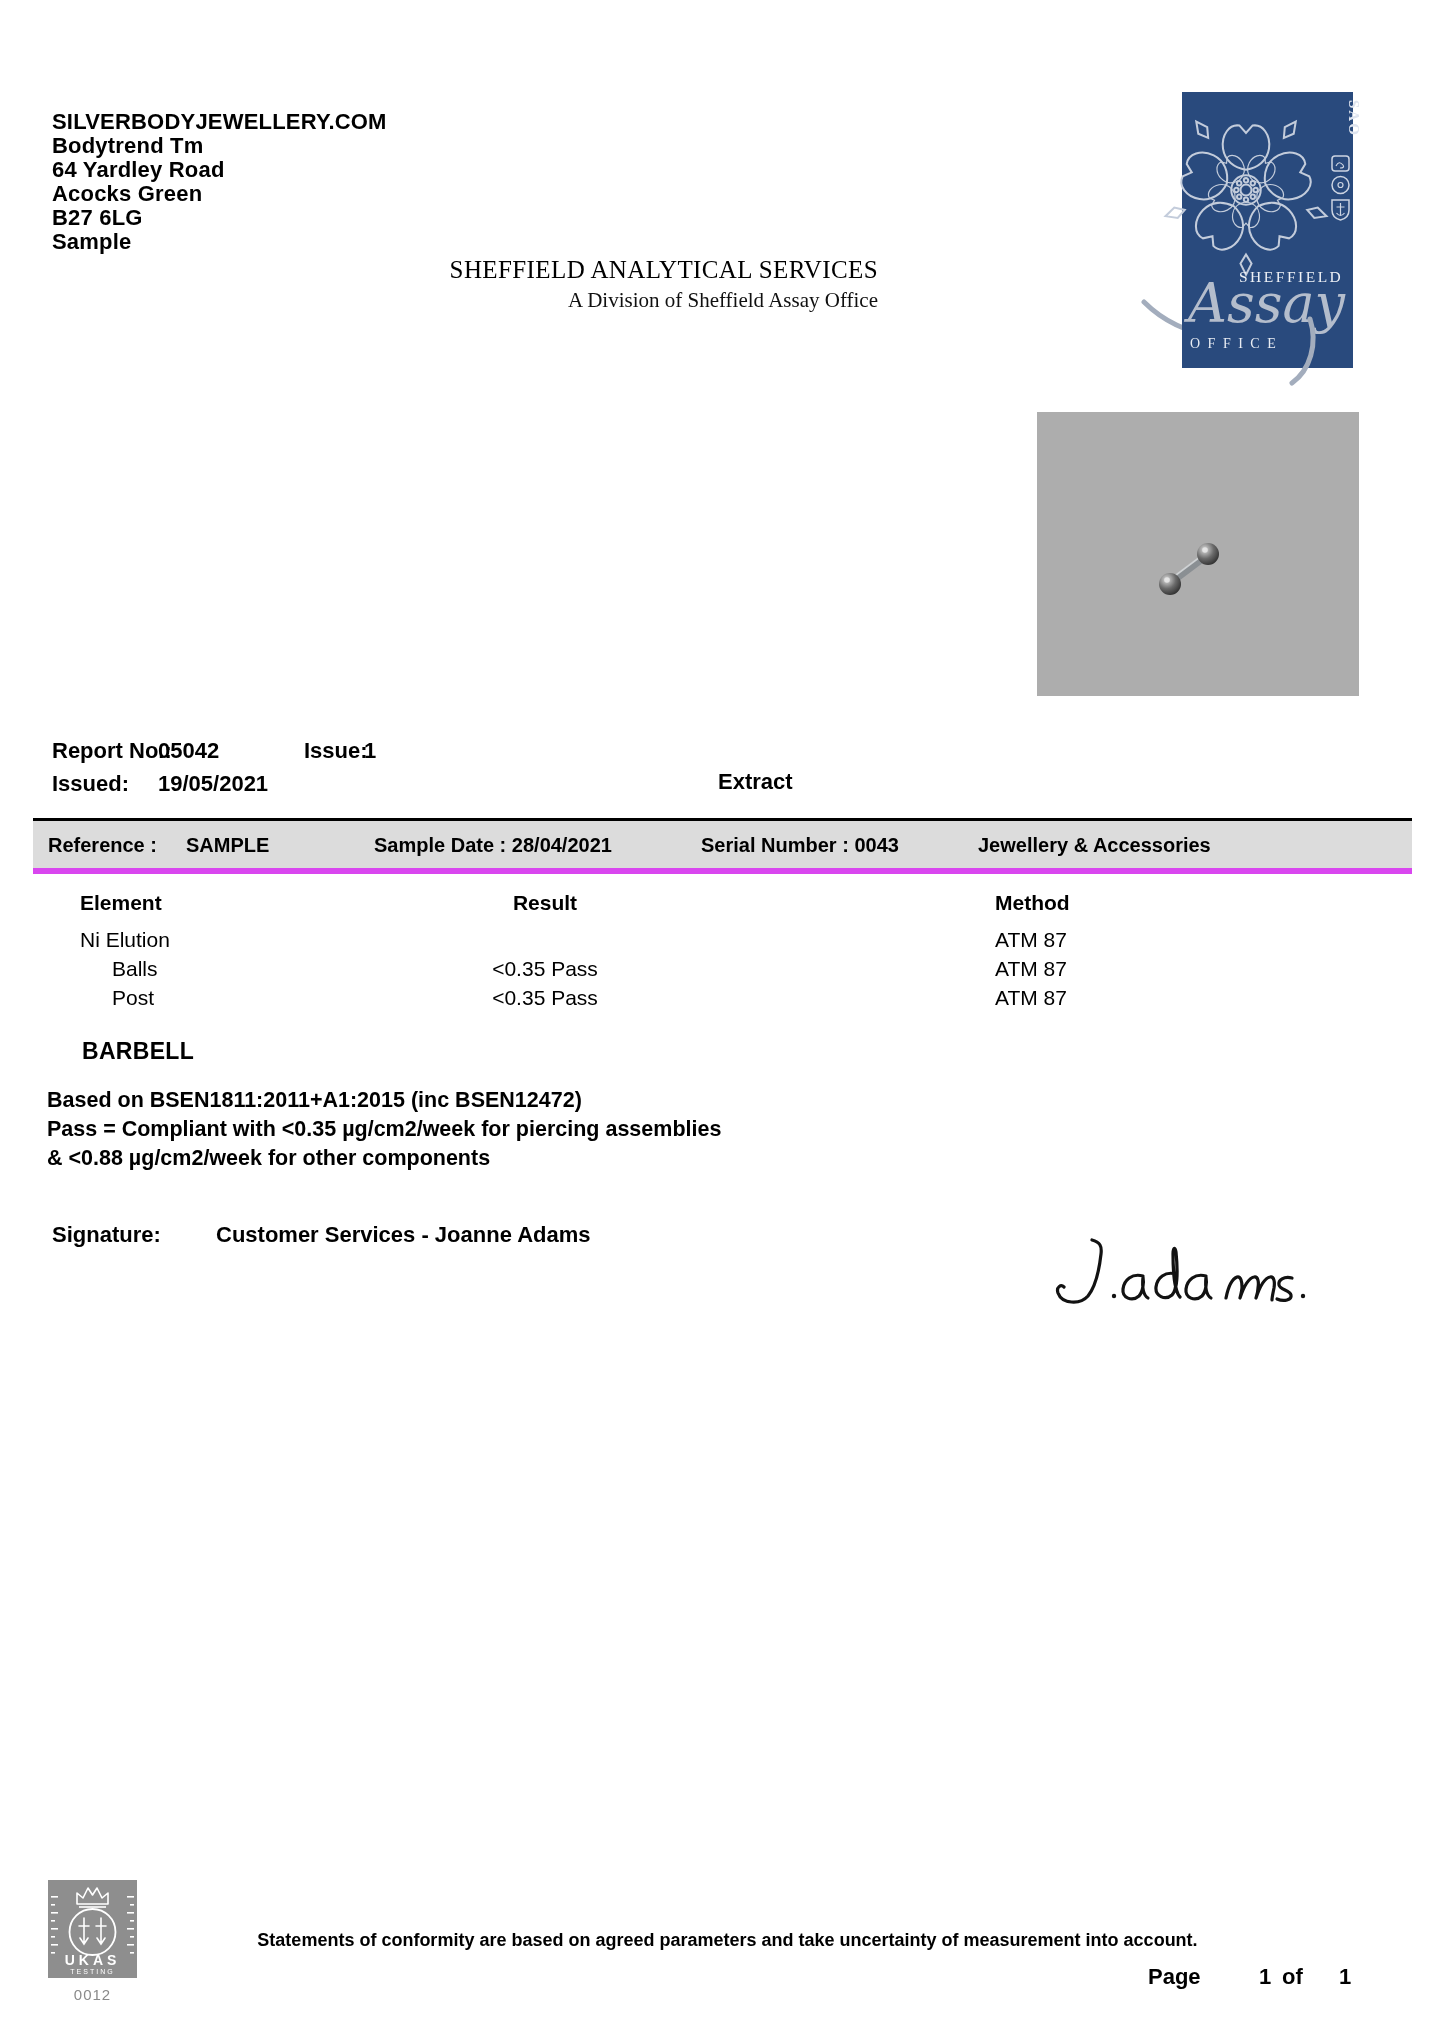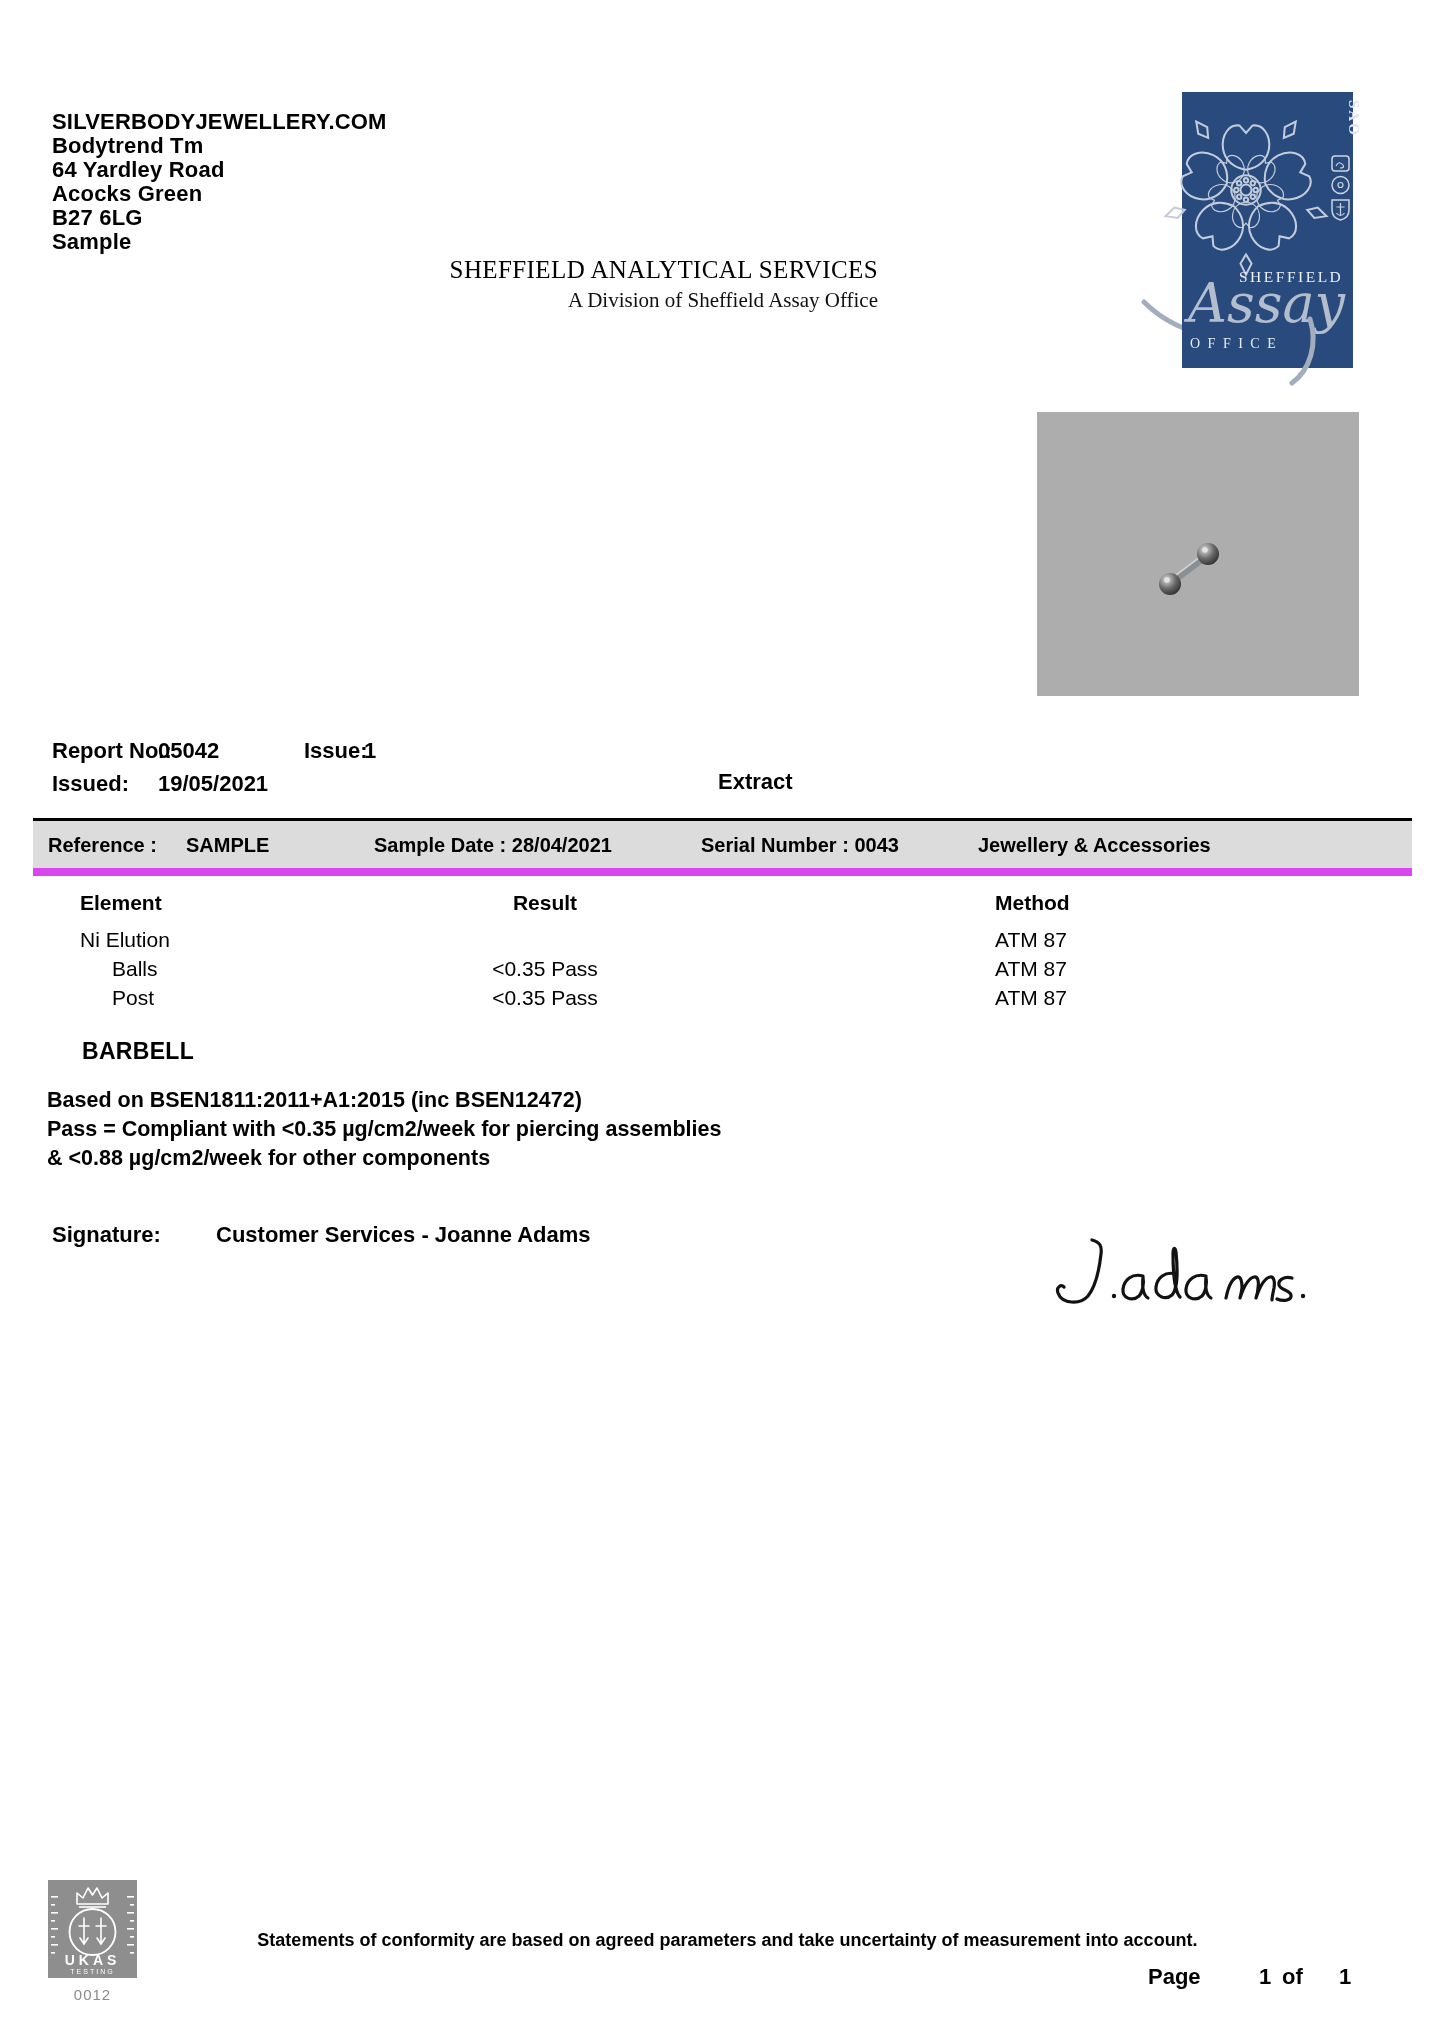--- a/index.html
+++ b/index.html
@@ -21,21 +21,21 @@
 
   
   .meta{font-size:22px;font-weight:bold;}
   #lbl-report{left:52px;top:738px;} #val-report{left:158px;top:738px;}
   #lbl-issue{left:304px;top:738px;} #val-issue{left:364px;top:738px;}
   #lbl-issued{left:52px;top:771px;} #val-issued{left:158px;top:771px;}
   #extract{left:718px;top:769px;}
 
   
   .refbar{left:33px;top:818px;width:1379px;height:47px;background:#dcdcdc;
-          border-top:3px solid #000;border-bottom:8px solid #d946ef;}
+          border-top:3px solid #000;border-bottom:6px solid #d946ef;}
   .refbar span{position:absolute;top:50%;transform:translateY(-50%);
                font-size:20px;font-weight:bold;white-space:nowrap;}
   #cell-ref-label{left:15px;} #cell-ref-val{left:153px;}
   #cell-sample-date{left:341px;} #cell-serial{left:668px;} #cell-category{left:945px;}
 
   
   .th{font-size:21px;font-weight:bold;}
   .td{font-size:21px;}
   #th-element{left:80px;top:891px;}
   #th-result{left:395px;top:891px;width:300px;text-align:center;}

